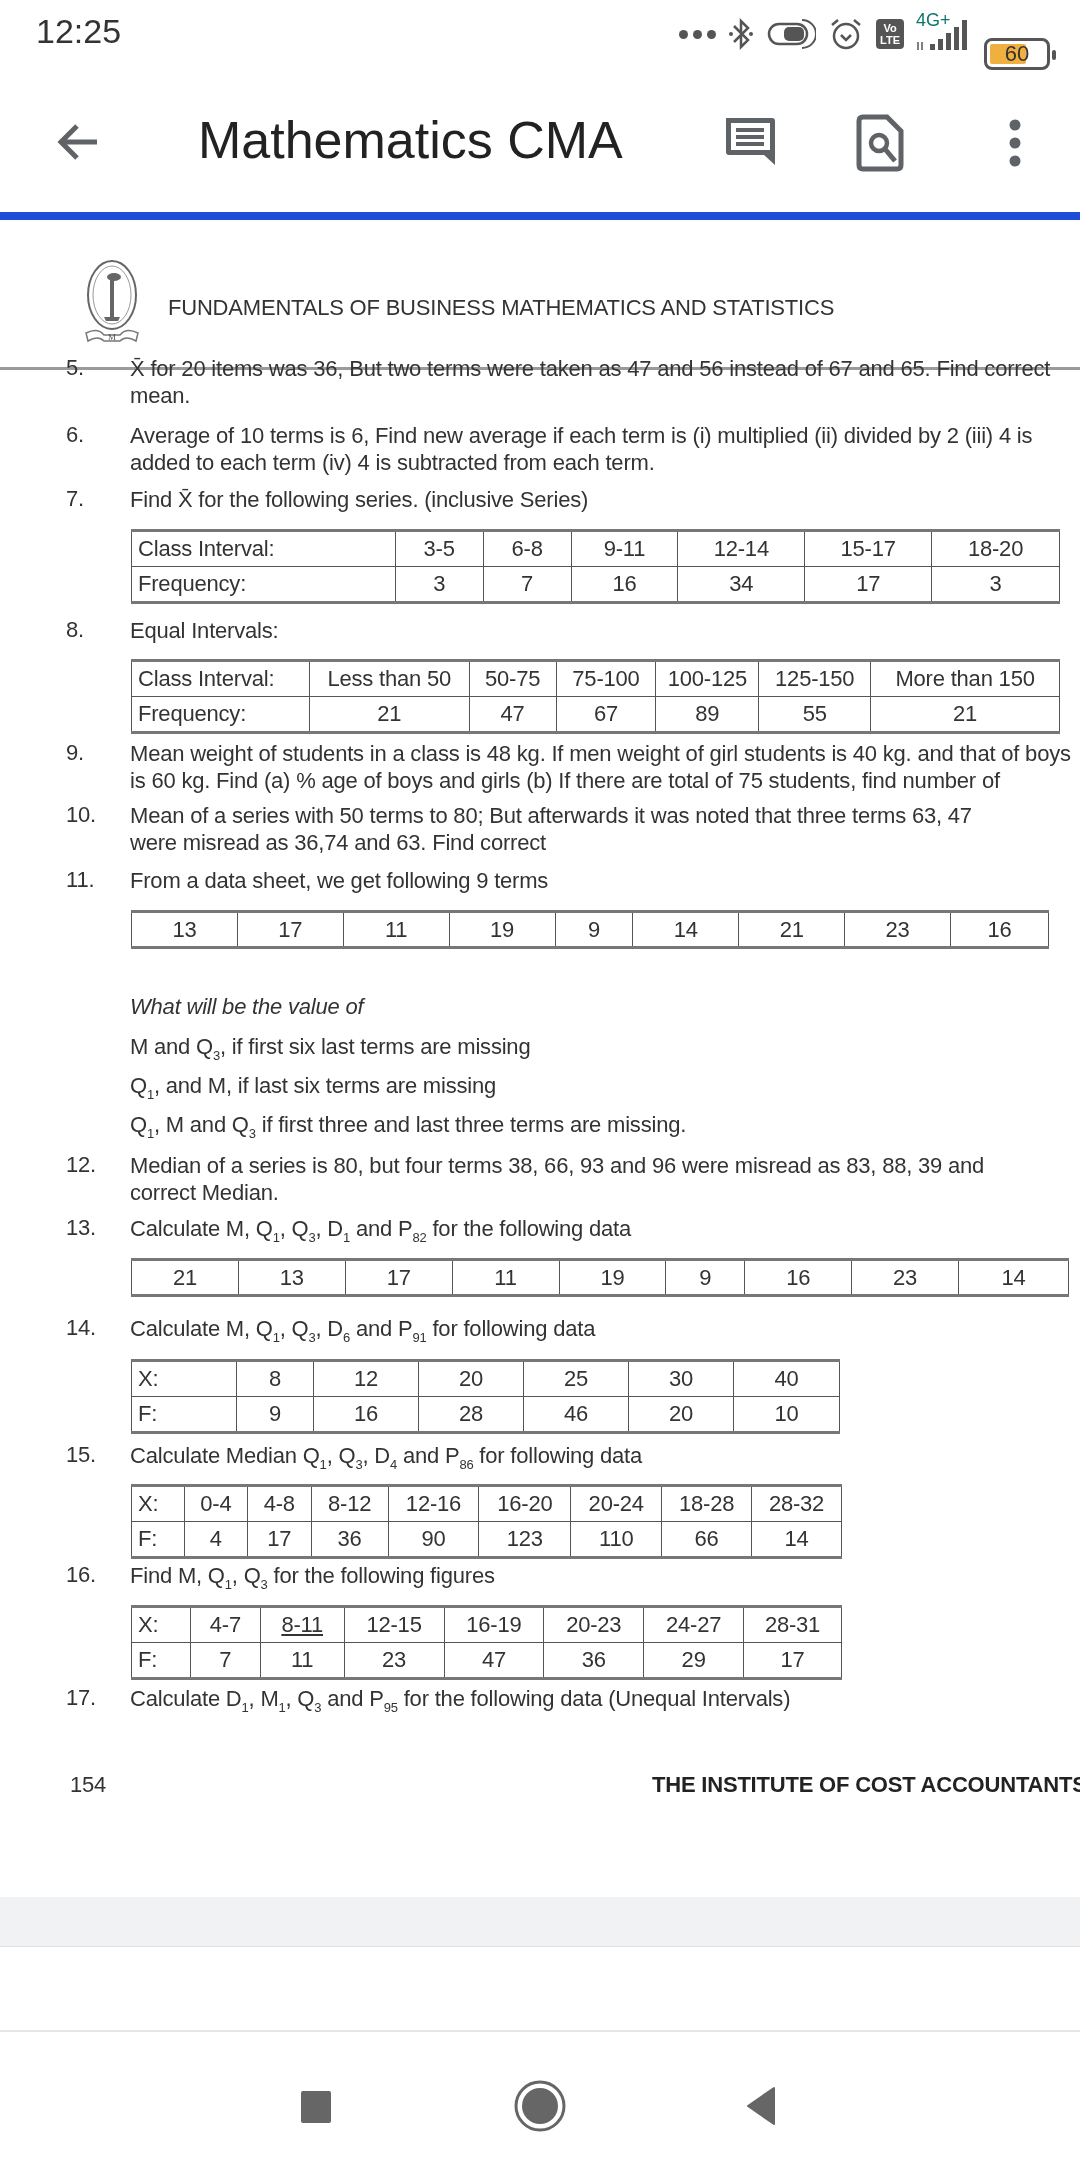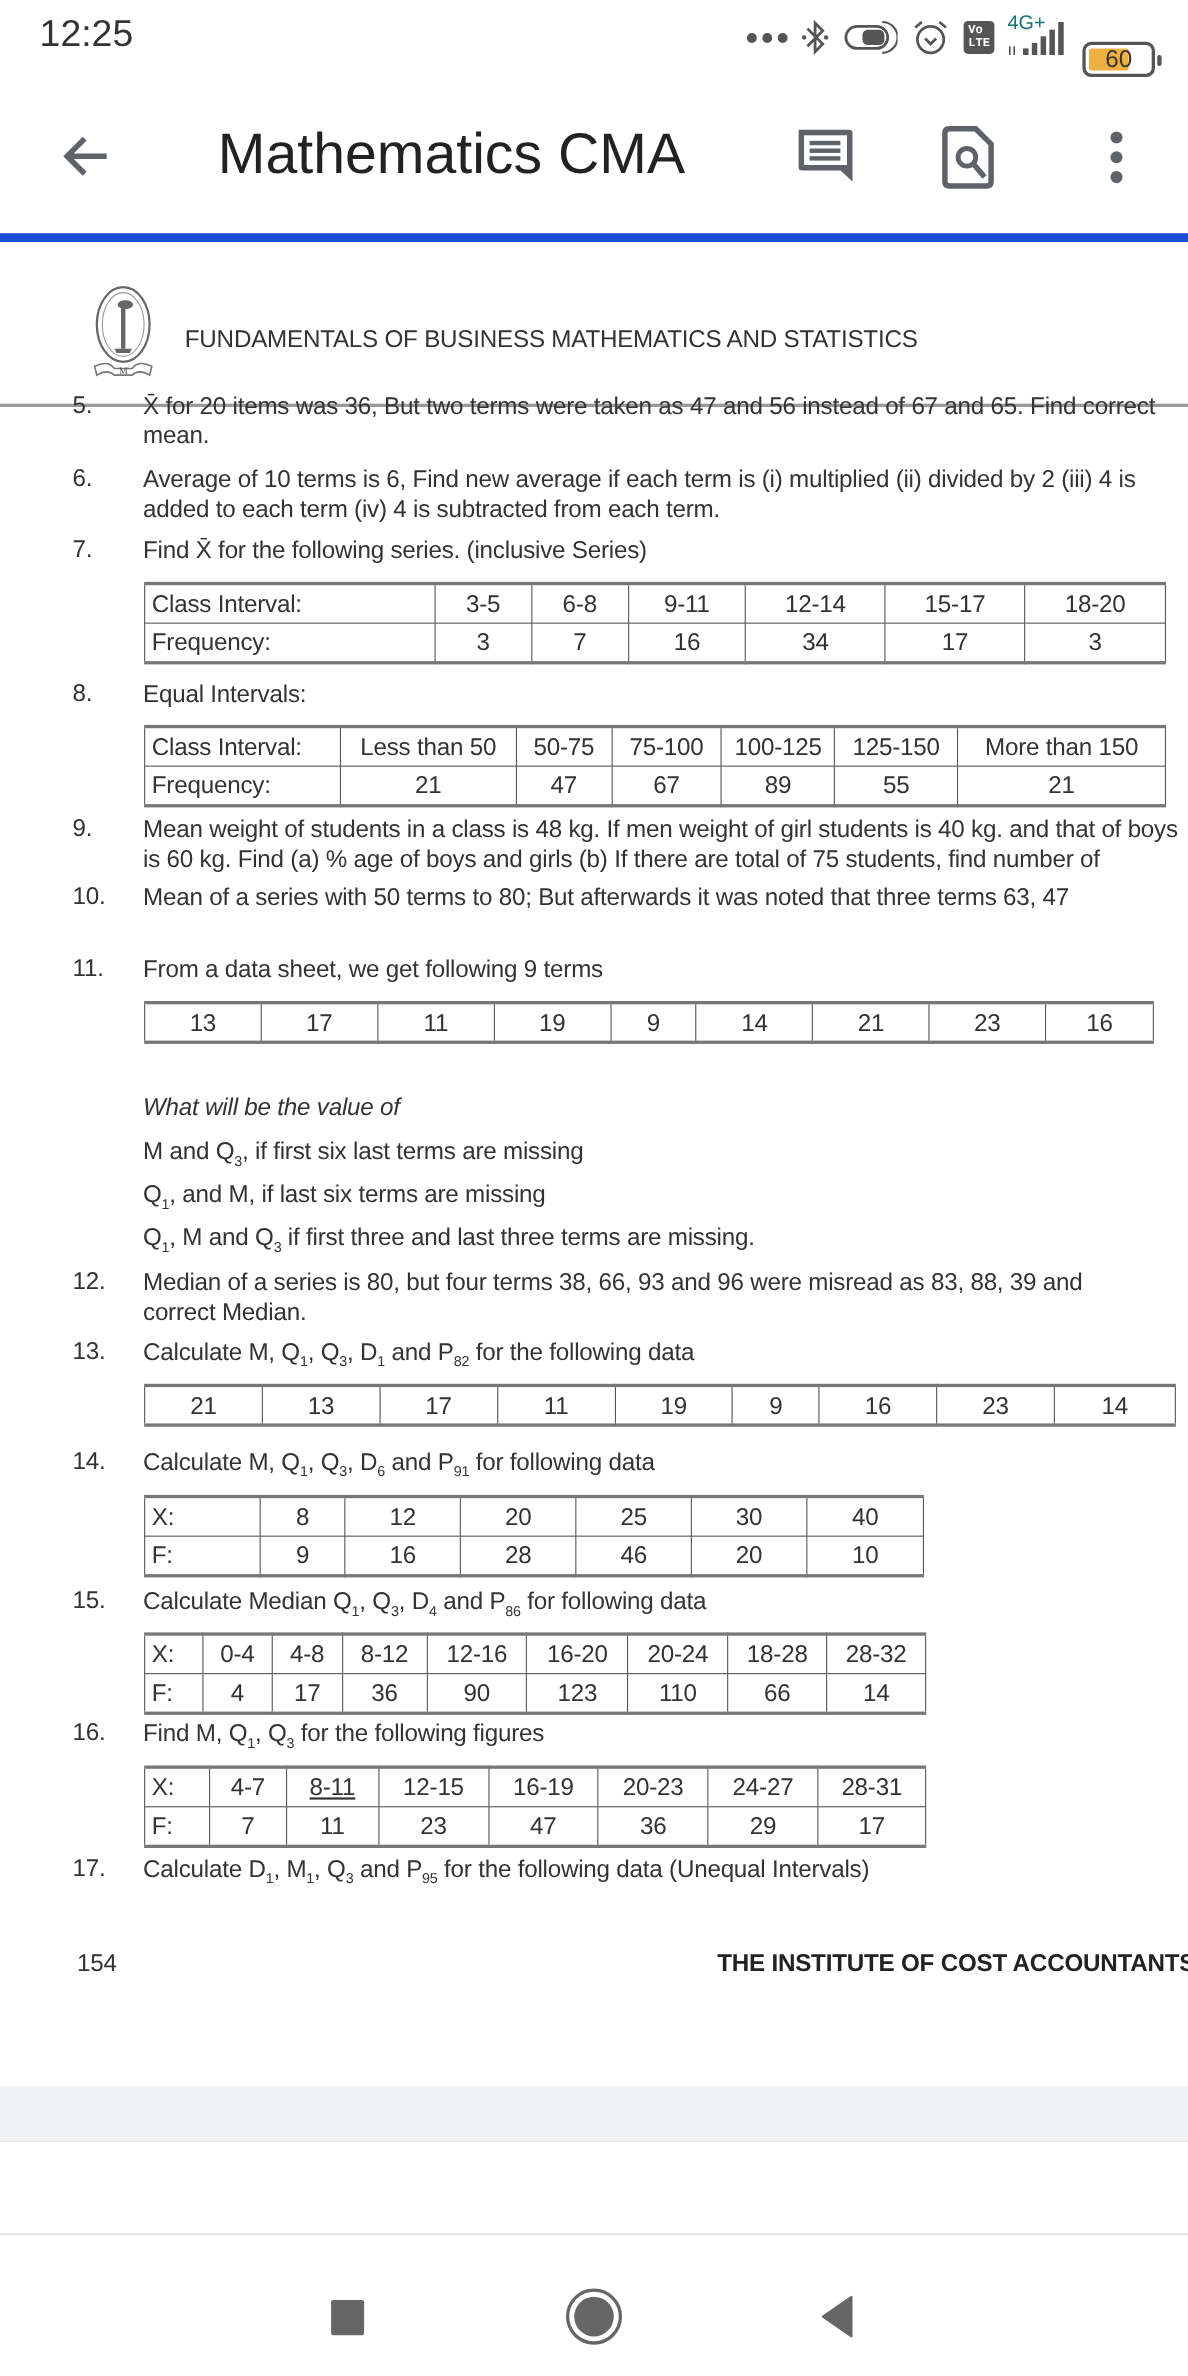--- a/index.html
+++ b/index.html
@@ -9,21 +9,21 @@
   
   .statusbar { position: absolute; top: 0; left: 0; width: 1080px; height: 70px; }
   .statusbar .time { position: absolute; left: 36px; top: 12px; font-size: 34px; color: #333; font-family: "Liberation Sans", sans-serif; }
   .status-icons { position: absolute; right: 30px; top: 14px; height: 40px; display: flex; align-items: center; gap: 12px; color: #555; }
   .dots { display: flex; gap: 5px; align-items: center; }
   .dots span { width: 9px; height: 9px; border-radius: 50%; background: #555; display: inline-block; }
   .battery { width: 66px; height: 32px; border: 3px solid #555; border-radius: 8px; position: relative; display: flex; align-items: center; justify-content: center; font-size: 22px; color: #333; margin-top: 39px; }
   .battery .fill { position: absolute; left: 3px; top: 3px; bottom: 3px; width: 60%; background: #f0b040; border-radius: 2px; }
   .battery .lvl { position: relative; z-index: 1; }
   .battery::after { content: ""; position: absolute; right: -9px; top: 9px; width: 4px; height: 10px; background: #555; border-radius: 2px; }
-  .volte { background: #555; color: #fff; font-size: 11px; line-height: 12px; padding: 3px 4px; border-radius: 4px; text-align: left; font-weight: bold; font-family: Liberation Mono, monospace; }
+  .volte { background: #555; color: #fff; font-size: 11px; line-height: 12px; padding: 3px 4px; border-radius: 4px; text-align: center; font-weight: bold; }
   .net { display: flex; align-items: flex-end; gap: 2px; position: relative; }
   .net .lbl { position: absolute; top: -6px; left: 0; font-size: 18px; color: #0f766e; }
 
   
   .appbar { position: absolute; top: 70px; left: 0; width: 1080px; height: 150px; border-bottom: 8px solid #1d4ed8; }
   .back-btn { position: absolute; left: 48px; top: 42px; width: 60px; height: 60px; display: flex; align-items: center; justify-content: center; cursor: pointer; }
   .title { position: absolute; left: 198px; top: 40px; font-size: 52px; color: #222; font-family: "Liberation Sans", sans-serif; }
   .icon-btn { position: absolute; top: 38px; width: 70px; height: 70px; display: flex; align-items: center; justify-content: center; cursor: pointer; }
 
   
@@ -221,20 +221,21 @@
     <div class="txt">
       <div>Mean weight of students in a class is 48 kg. If men weight of girl students is 40 kg. and that of boys</div>
       <div>is 60 kg. Find (a) % age of boys and girls (b) If there are total of 75 students, find number of</div>
     </div>
   </div>
 
   <div class="q" style="top:580px;">
     <span class="num">10.</span>
     <div class="txt">
       <div>Mean of a series with 50 terms to 80; But afterwards it was noted that three terms 63, 47</div>
+      <div>were misread as 36,74 and 63. Find correct</div>
     </div>
   </div>
 
   <div class="q" style="top:645px;">
     <span class="num">11.</span>
     <div class="txt">From a data sheet, we get following 9 terms</div>
   </div>
   <table class="dt" style="top:688px; left:131px; width:918px;">
     <tbody>
         <tr>

